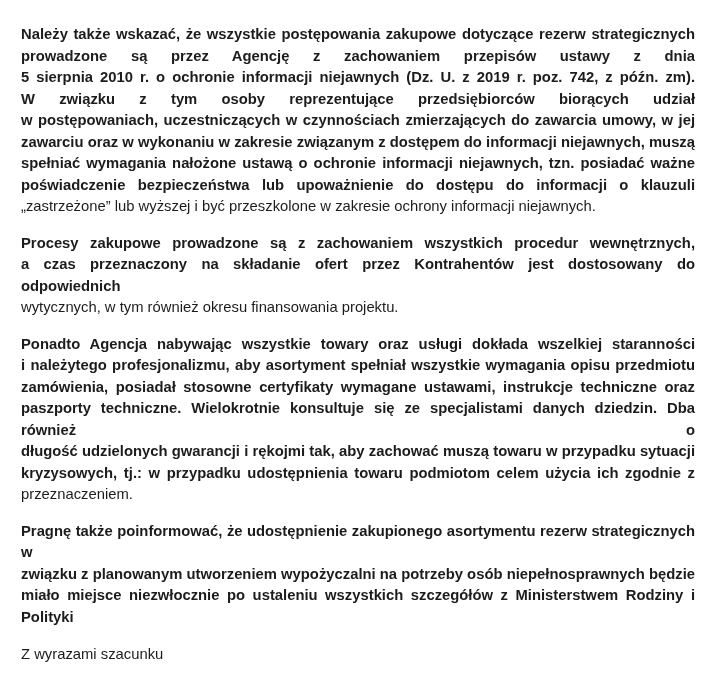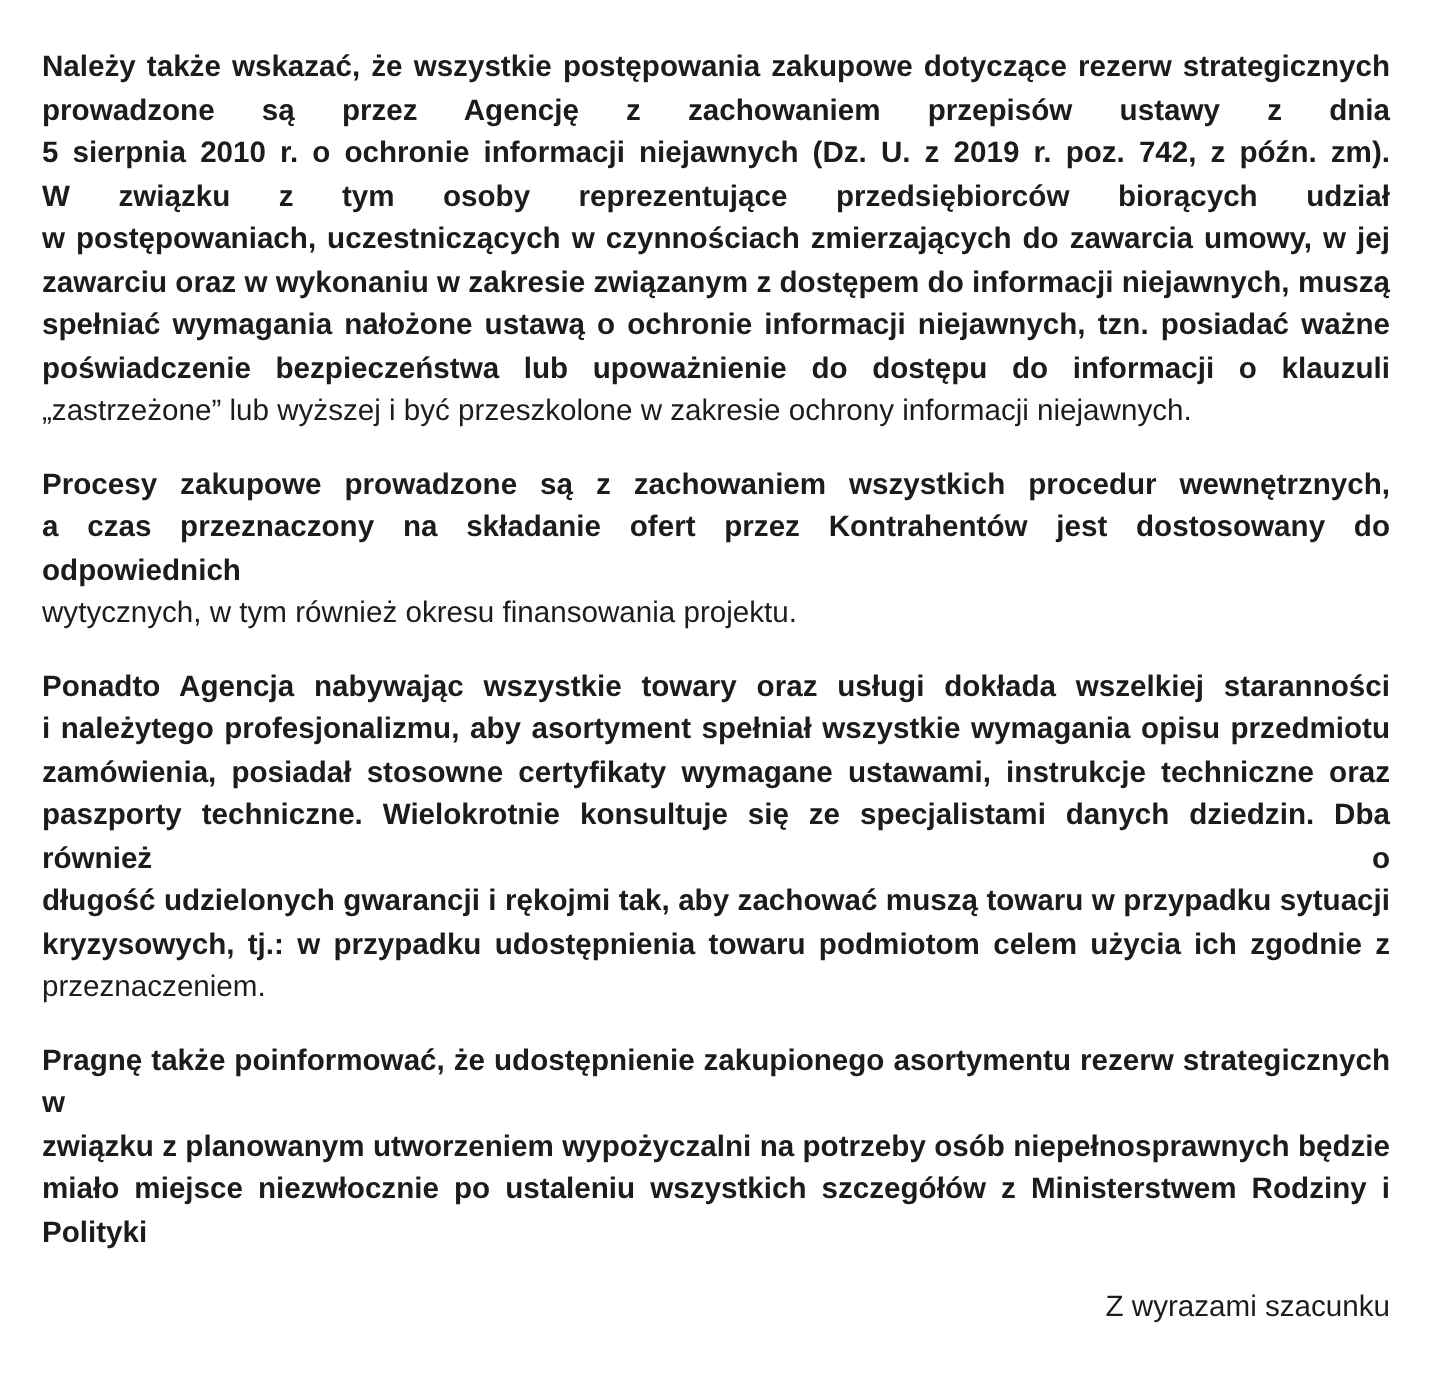--- a/index.html
+++ b/index.html
@@ -32,21 +32,20 @@
   .line.just {
     text-align: justify;
     text-align-last: justify;
     font-weight: bold;
   }
   .closing {
     font-size: 14.8px;
     line-height: 21.5px;
     margin-top: 16px;
     margin-bottom: 32px;
-    text-align: right;
   }
   .sig-name {
     font-size: 13px;
     line-height: 21.5px;
     font-weight: bold;
   }
   .sig-note {
     font-size: 17px;
     line-height: 21.5px;
     font-style: italic;

